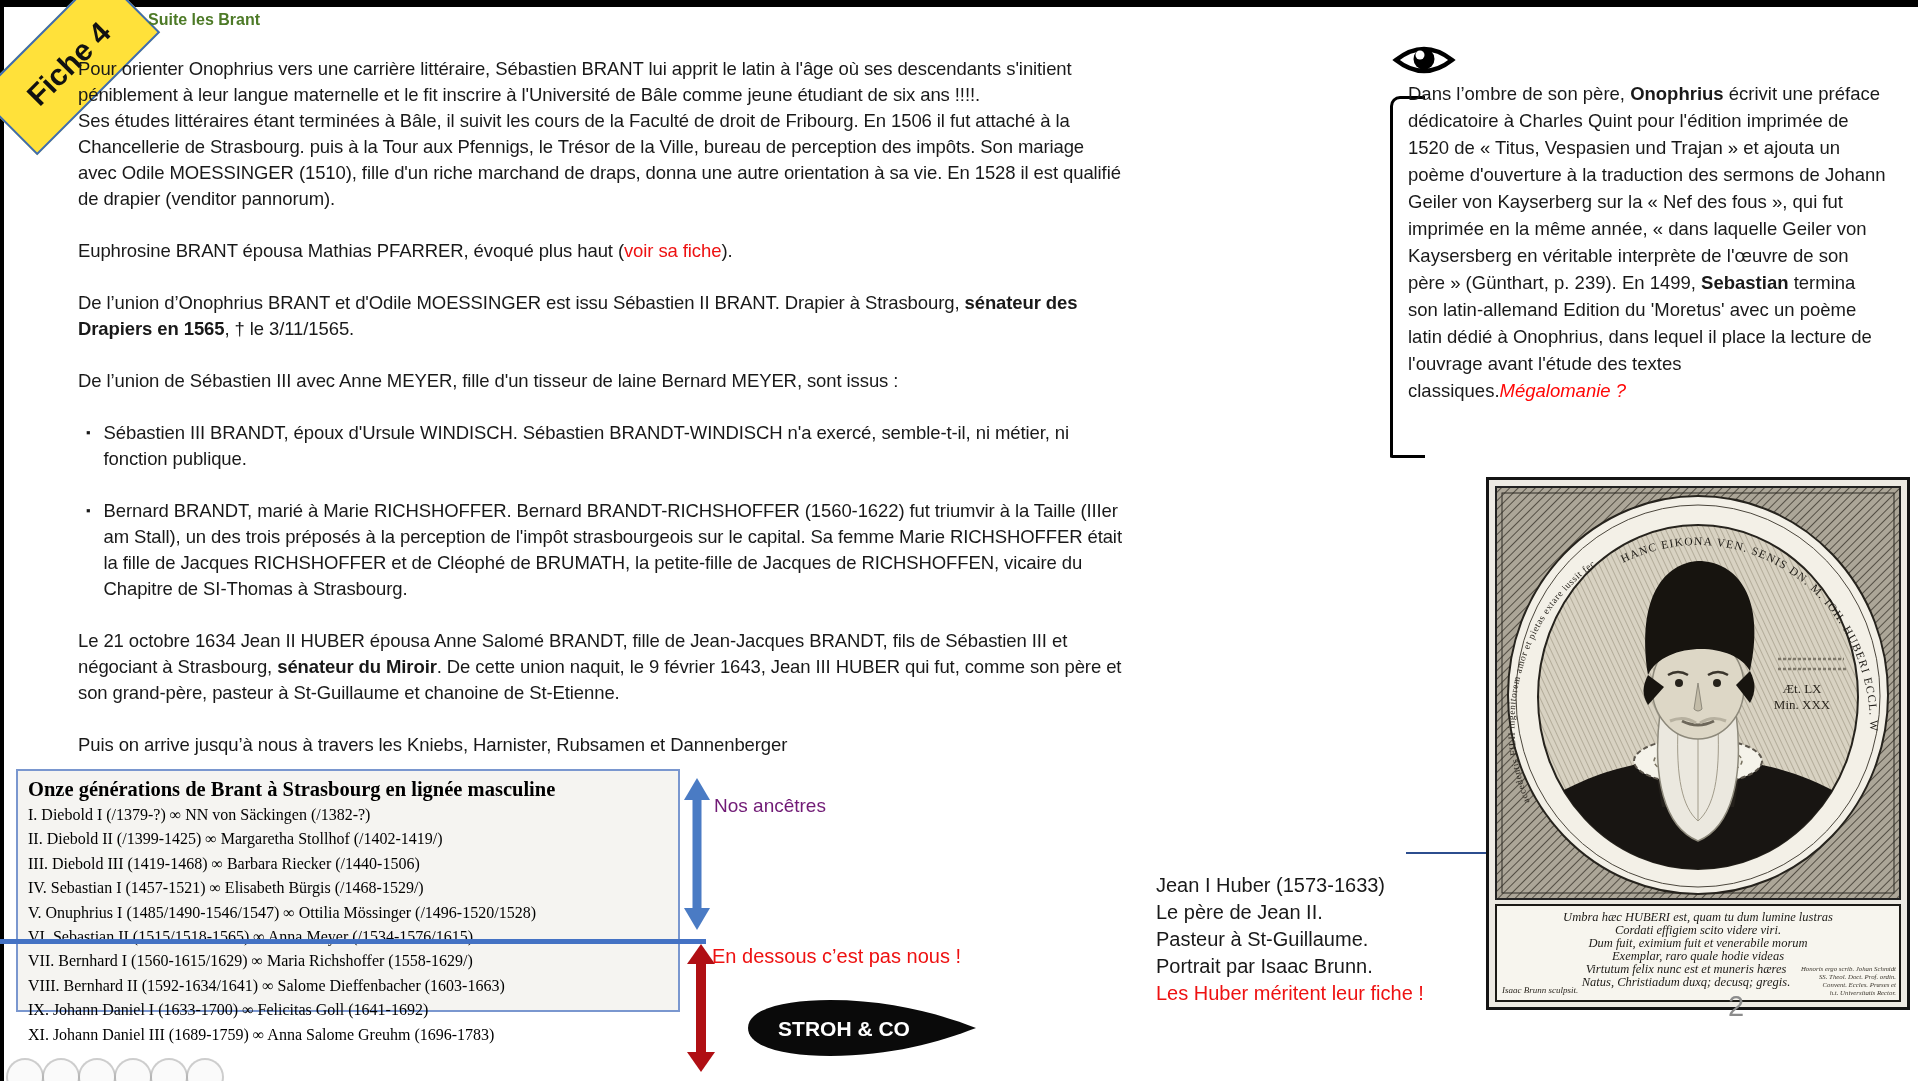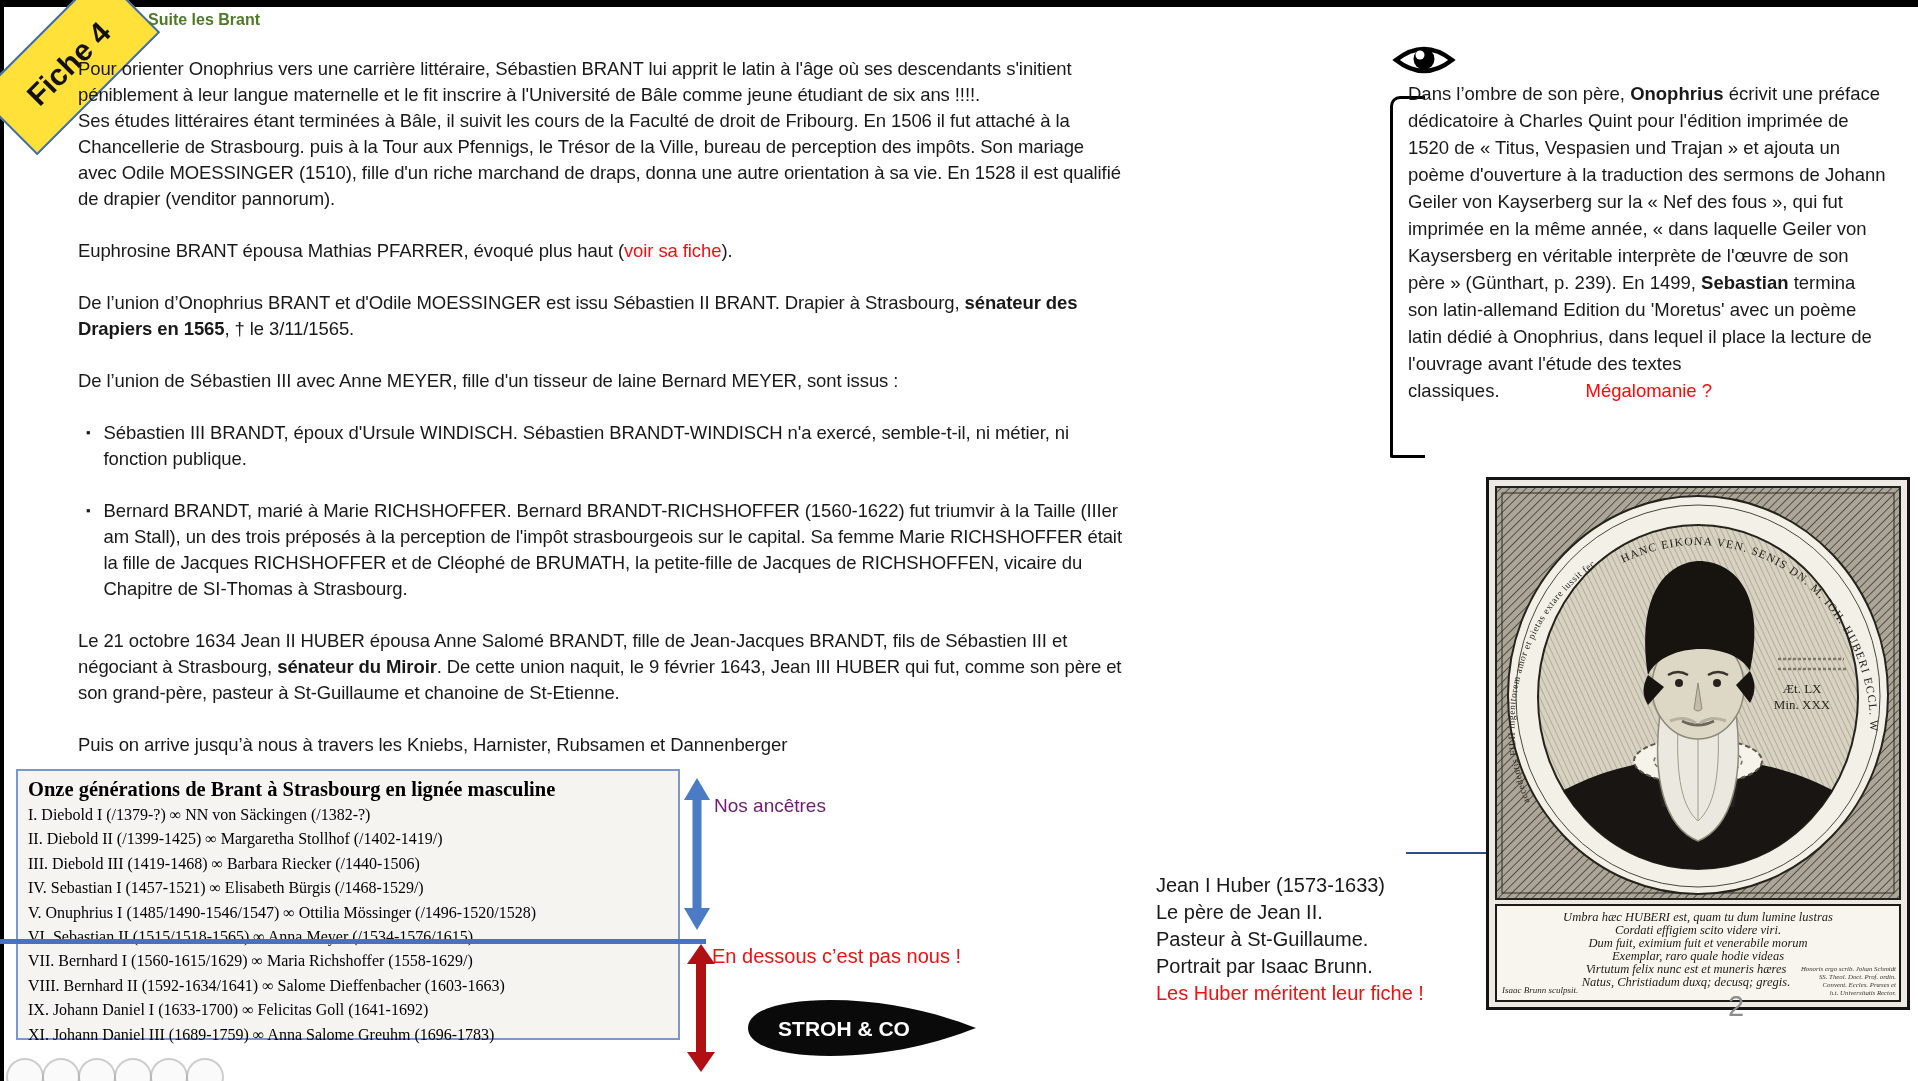--- a/index.html
+++ b/index.html
@@ -24,24 +24,24 @@
   .bold{font-weight:bold;}
   .red{color:#ee1111;}
   .bullet{display:flex;gap:13px;margin:0 0 26px 0;padding-left:8px;}
   .bullet .bmark{font-size:13px;line-height:26px;flex:0 0 auto;}
 
   
   #eye-wrap{left:1392px;top:36px;width:64px;height:48px;}
   #bracket{left:1390px;top:96px;width:32px;height:356px;border-left:3px solid #000;
            border-top:3px solid #000;border-bottom:3px solid #000;border-radius:10px 0 0 2px;}
   #sidebar-text{left:1408px;top:80px;width:480px;font-size:18.5px;line-height:27px;}
-  .mega{color:#ff0707;margin-left:86px;}
-
-  
-  #gen-box{left:16px;top:769px;width:664px;height:271px;background:#f5f4f1;
+  .mega{color:#ff0707;font-style:italic;}
+
+  
+  #gen-box{left:16px;top:769px;width:664px;height:243px;background:#f5f4f1;
            border:2px solid #7a97cf;padding:5px 10px 0 10px;box-sizing:border-box;
            font-family:"Liberation Serif",serif;color:#000;}
   #gen-box .gtitle{font-size:20.5px;font-weight:bold;line-height:27px;}
   #gen-box .grow{font-size:16px;line-height:24.4px;}
   #gen-divider{left:0;top:939px;width:706px;height:5px;background:#4472c4;}
 
   
   #ancestors-label{left:714px;top:795px;font-size:19px;color:#701a75;}
   #below-label{left:712px;top:945px;font-size:20px;color:#ee1111;}
 

